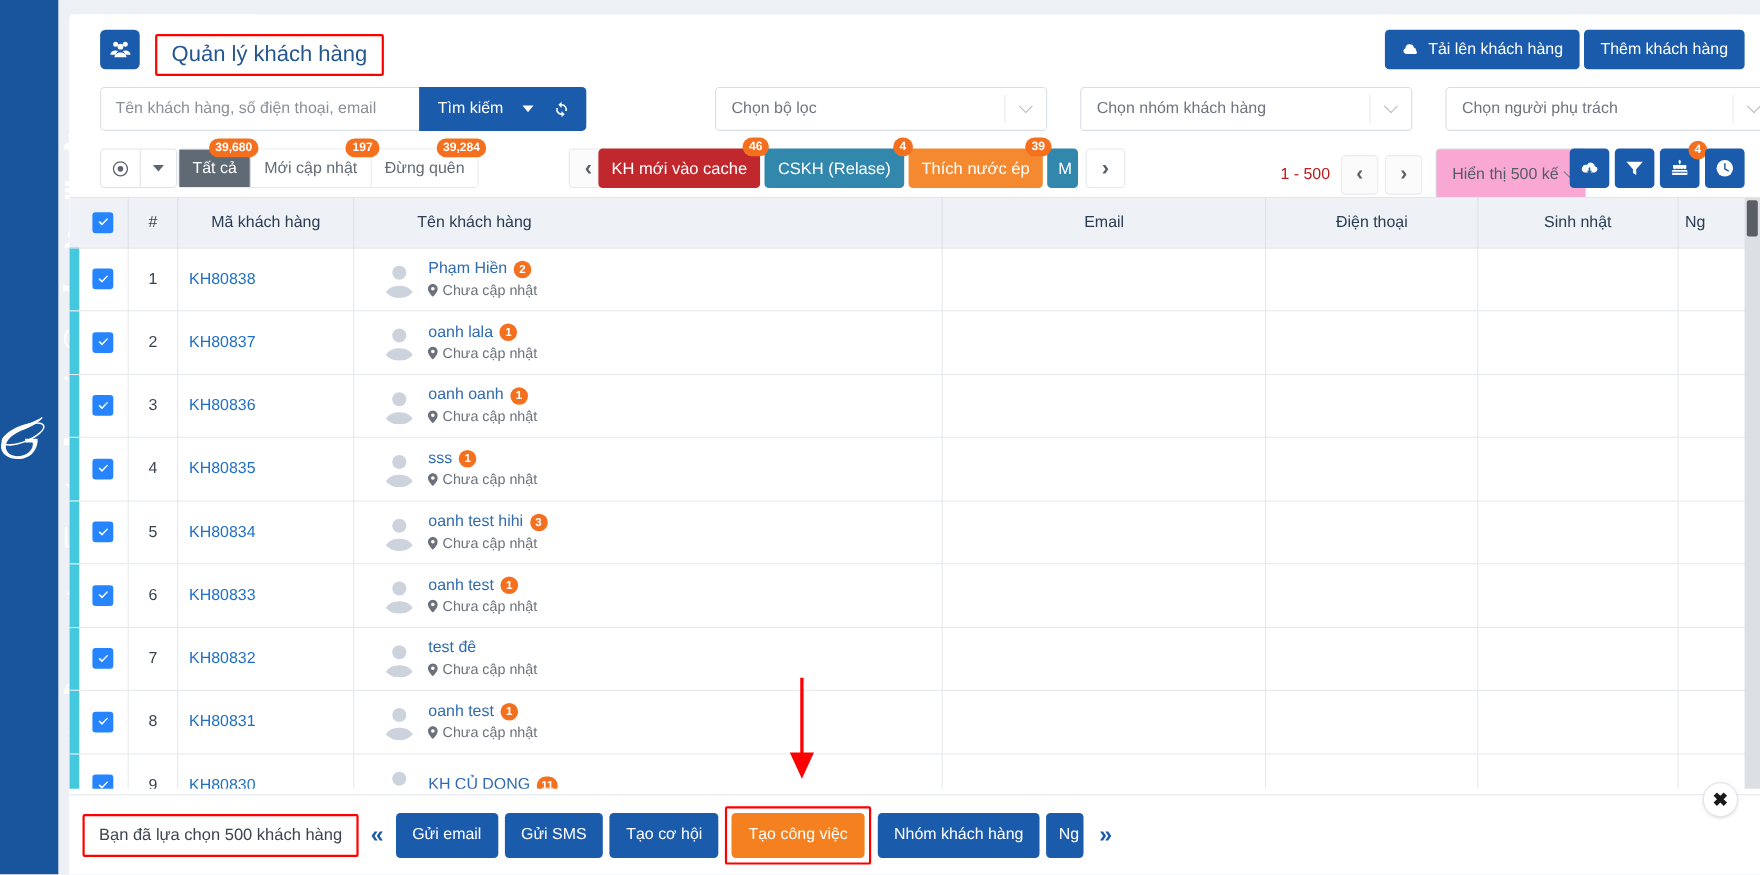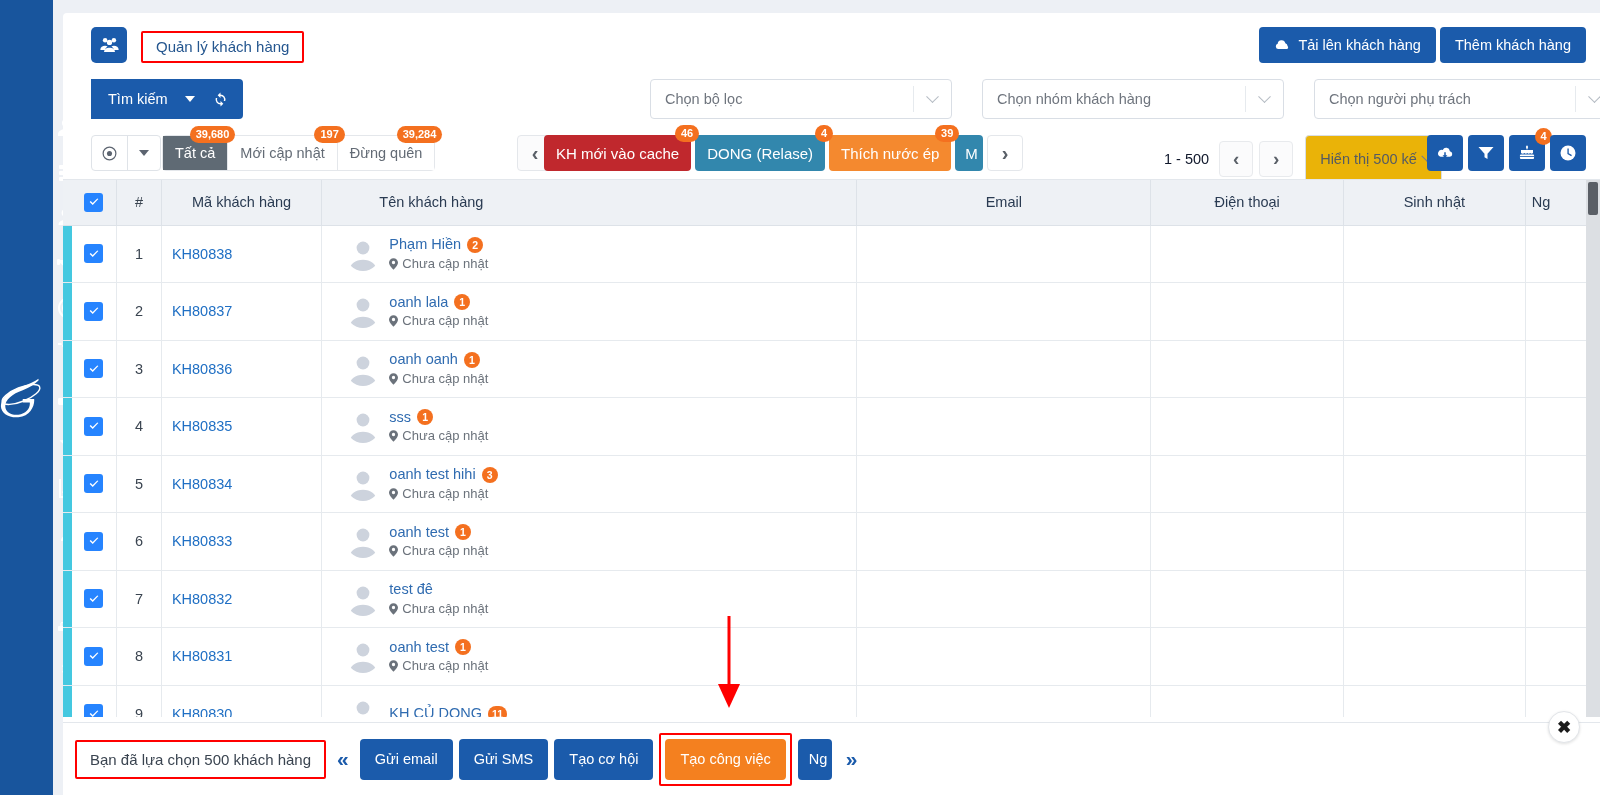--- a/index.html
+++ b/index.html
@@ -60,21 +60,21 @@
     position: absolute; left: 28px; top: 14px;
     width: 36px; height: 36px; background: #1b5bab; border-radius: 5px;
     display: flex; align-items: center; justify-content: center;
   }
   .hdr-icon-box svg { width: 21px; height: 21px; fill: #fff; }
   .hdr-title-wrap {
     position: absolute; left: 78px; top: 18px;
     border: 2px solid #ff0000; padding: 5px 13px 6px 13px;
     border-radius: 2px;
   }
-  .hdr-title { font-size: 15px; color: #24568f; white-space: nowrap; }
+  .hdr-title { font-size: 20px; color: #24568f; white-space: nowrap; }
   .hdr-btns { position: absolute; right: 14px; top: 14px; display: flex; gap: 4px; }
   .btn-primary {
     background: #1b5bab; color: #fff; border: none;
     font-size: 14.5px; font-family: inherit;
     padding: 0 15px; height: 36px; border-radius: 4px;
     display: inline-flex; align-items: center; gap: 7px; cursor: pointer;
     white-space: nowrap;
   }
   .btn-primary svg { width: 17px; height: 17px; fill: #fff; }
 
@@ -164,29 +164,29 @@
 
   .pillset { position: absolute; left: 481px; top: 12px; display: flex; gap: 4px; }
   .pill {
     position: relative; height: 36px; display: flex; align-items: center;
     padding: 0 12px; border-radius: 4px; color: #fff;
     font-size: 15px; white-space: nowrap; cursor: pointer;
   }
   #pill-trunc { width: 28px; padding: 0; justify-content: flex-start; padding-left: 10px; overflow: hidden; }
 
   .pager { position: absolute; left: 1101px; top: 12px; display: flex; align-items: center; gap: 6px; }
-  .pager-text { font-size: 14.5px; color: #0f172a; margin-right: 4px; text-align: center; }
+  .pager-text { font-size: 14.5px; color: #b91c1c; margin-right: 4px; text-align: center; }
   .pg-btn {
     width: 34px; height: 36px; border: 1px solid #e8eaed; border-radius: 4px;
     background: #fbfbfc; display: flex; align-items: center; justify-content: center;
     cursor: pointer; font-size: 19px; color: #5a6068; font-weight: bold;
   }
   .perpage {
     margin-left: 6px; width: 137px; height: 48px; border: 1px solid #d9dee5;
-    border-radius: 4px; background: #eab308; display: flex; align-items: center;
+    border-radius: 4px; background: #f9a8d4; display: flex; align-items: center;
     padding: 0 10px 0 14px; font-size: 14.5px; color: #555b63; cursor: pointer;
     justify-content: space-between;
   }
   .perpage .chev { width: 8px; height: 8px; border-right: 1.6px solid #777d85; border-bottom: 1.6px solid #777d85; transform: rotate(45deg) translate(-2px,-2px); }
 
   .icon-btns { position: absolute; right: 14px; top: 12px; display: flex; gap: 5px; }
   .ic-btn {
     position: relative; width: 36px; height: 36px; background: #1b5bab;
     border-radius: 4px; display: flex; align-items: center; justify-content: center; cursor: pointer;
   }
@@ -420,20 +420,21 @@
           <span>Tải lên khách hàng</span>
         </button>
         <button class="btn-primary">
           <span>Thêm khách hàng</span>
         </button>
       </div>
     </div>
 
     <div class="filters">
       <div class="search-group">
+        <input class="search-input" type="text" placeholder="Tên khách hàng, số điện thoại, email" style="">
         <div class="search-btn">
           <span>Tìm kiếm</span>
           <span class="caret-dn"></span>
           <svg viewBox="0 0 24 24">
             <path d="M12 5V2L8 6l4 4V7a5 5 0 014.6 7h2.1A7 7 0 0012 5zM7.4 10H5.3A7 7 0 0012 19v3l4-4-4-4v3a5 5 0 01-4.6-7z"></path>
           </svg>
         </div>
       </div>
       <div class="sel" id="sel-filter">
         <span class="sel-label">Chọn bộ lọc</span>
@@ -477,21 +478,21 @@
           </div>
         </div>
 
       <div class="arrow-btn" id="tab-prev">‹</div>
       <div class="pillset" id="pillset">
           <div class="pill" style="background: rgb(192, 40, 45);">
             <span>KH mới vào cache</span>
             <span class="pill-badge">46</span>
           </div>
           <div class="pill" style="background: rgb(50, 135, 173);">
-            <span>DONG (Relase)</span>
+            <span>CSKH (Relase)</span>
             <span class="pill-badge">4</span>
           </div>
           <div class="pill" style="background: rgb(244, 137, 47);">
             <span>Thích nước ép</span>
             <span class="pill-badge">39</span>
           </div>
           <div class="pill" id="pill-trunc" style="background: rgb(50, 135, 173);">
             <span>M</span>
           </div>
         </div>
@@ -893,19 +894,20 @@
   <div class="actionbar">
     <div class="sel-count">Bạn đã lựa chọn 500 khách hàng</div>
     <span class="dbl-arrow">«</span>
     <div id="abtns" style="display:flex;align-items:center">
         <button class="abtn">Gửi email</button>
         <button class="abtn">Gửi SMS</button>
         <button class="abtn">Tạo cơ hội</button>
         <span class="hl-box">
           <button class="abtn orange">Tạo công việc</button>
         </span>
+        <button class="abtn">Nhóm khách hàng</button>
         <button class="abtn" id="abtn-trunc">Ng</button>
       </div>
     <span class="dbl-arrow2">»</span>
   </div>
 
   <div class="close-fab">✖</div>
 </div>
 
 </body></html>

